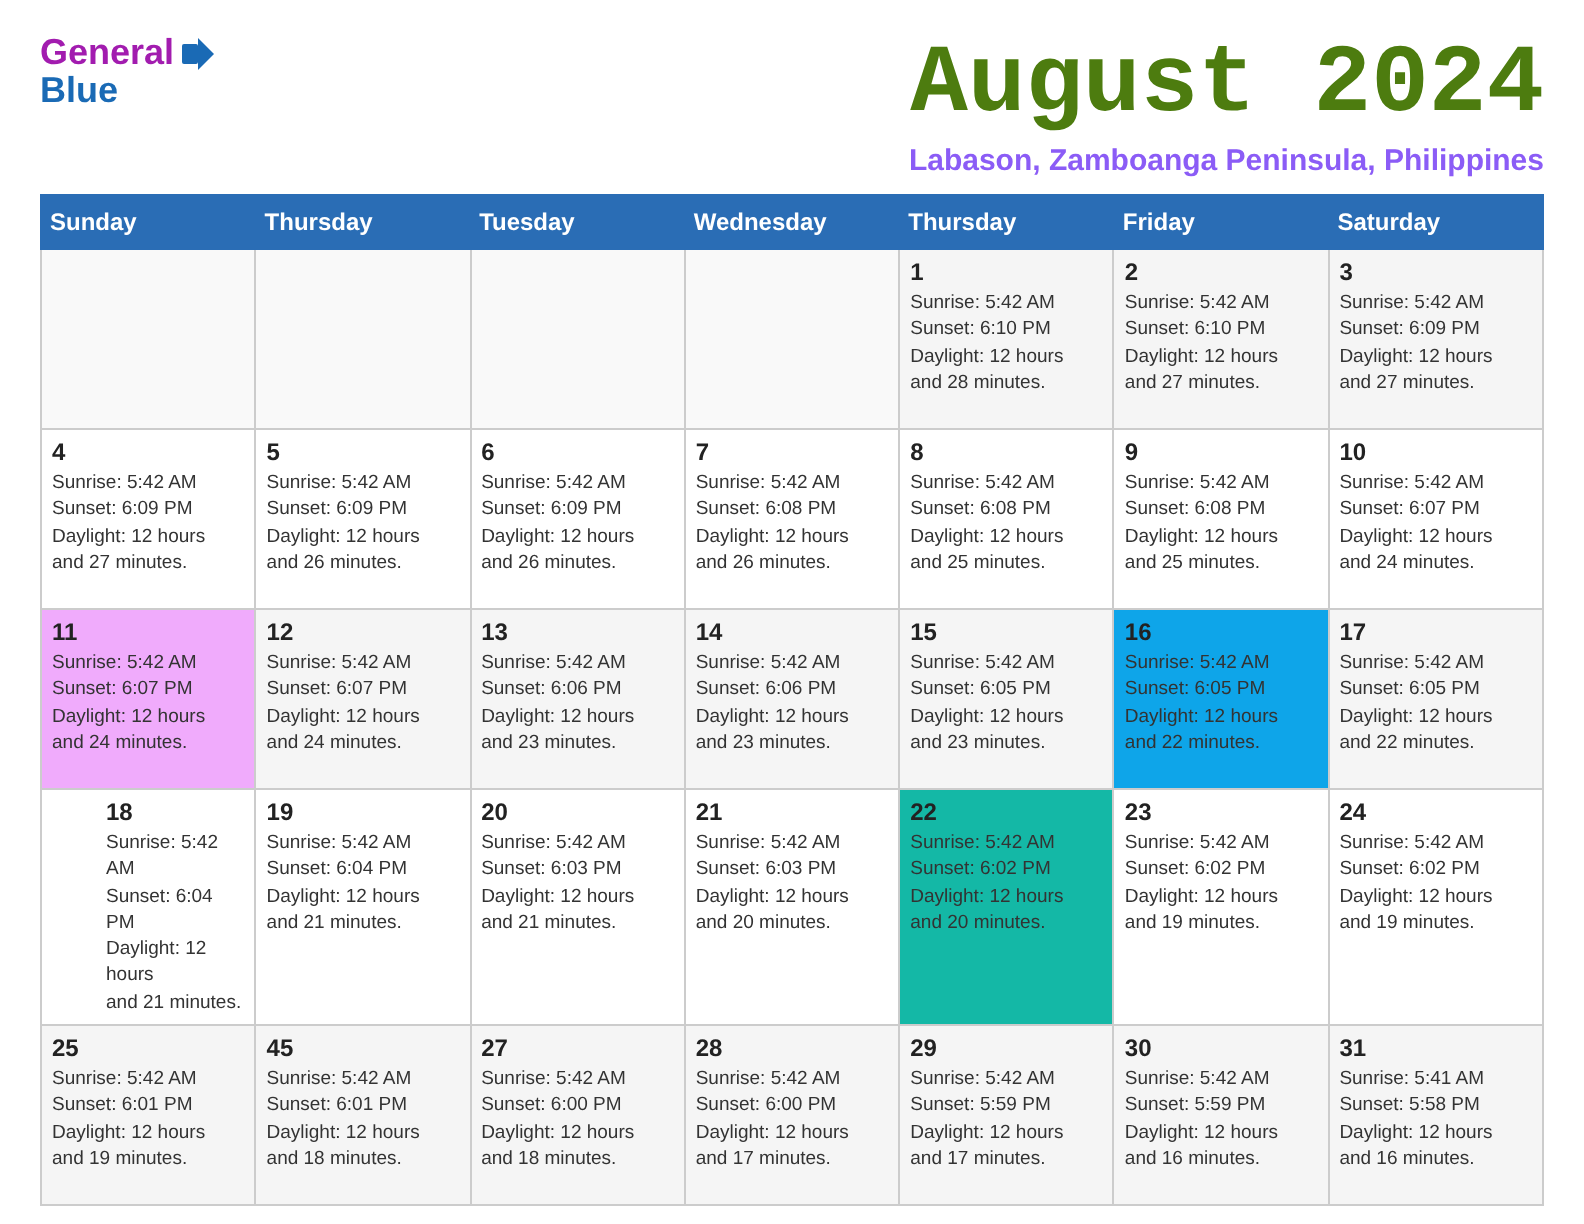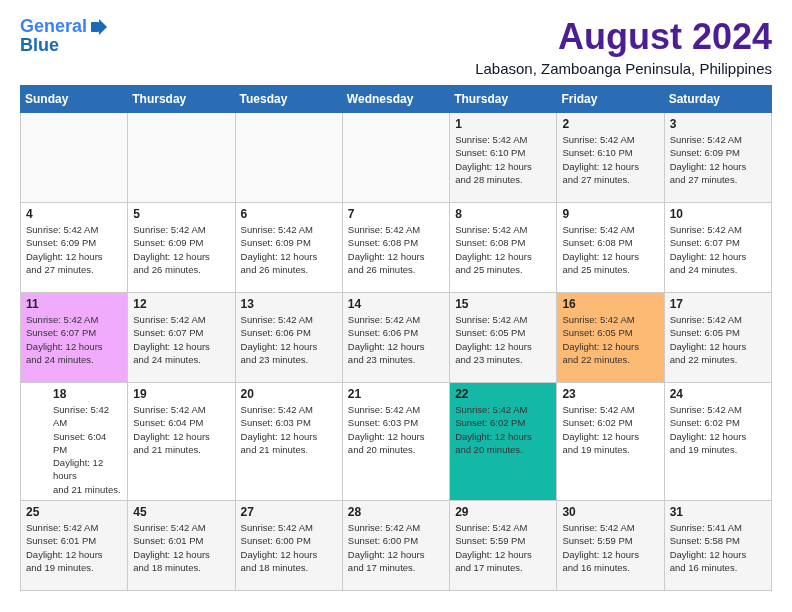--- a/index.html
+++ b/index.html
@@ -18,28 +18,30 @@
     }
     .logo {
       display: flex;
       flex-direction: column;
       align-items: flex-start;
     }
     .title-block {
       text-align: right;
     }
     .main-title {
-      font-size: 36px;
-      font-weight: bold;
-      color: #4c1d95;
+      font-size: 48px;
+      font-weight: bold;
+      color: #4d7c0f;
+      font-family: Liberation Mono, monospace;
     }
     .subtitle {
       font-size: 15px;
-      color: #0f172a;
+      color: #8b5cf6;
       margin-top: 2px;
+      font-weight: bold;
     }
     .calendar {
       width: 100%;
       border-collapse: collapse;
       margin-top: 6px;
     }
     .calendar th {
       background: #2a6db5;
       color: #fff;
       font-size: 12px;
@@ -79,21 +81,21 @@
     .empty-cell {
       background: #f9f9f9 !important;
     }
   </style>
 </head>
 <body>
 
 <div class="header">
   <div class="logo">
     <div style="display:flex;align-items:center;">
-      <span style="font-size:18px;font-weight:bold;color:#3b82f6;">General</span>
+      <span style="font-size:18px;font-weight:bold;color:#a21caf;">General</span>
       <svg width="20" height="20" viewBox="0 0 20 20" style="margin-left:2px;">
         <polygon points="10,2 18,10 10,18" fill="#1a6ab5"></polygon>
         <rect x="2" y="5" width="8" height="10" fill="#1a6ab5" rx="1"></rect>
       </svg>
     </div>
     <span style="font-size:18px;font-weight:bold;color:#1a6ab5;margin-top:-2px;">Blue</span>
   </div>
   <div class="title-block">
     <div class="main-title">August 2024</div>
     <div class="subtitle">Labason, Zamboanga Peninsula, Philippines</div>
@@ -175,21 +177,21 @@
           <div class="day-info">Sunrise: 5:42 AM<br>Sunset: 6:06 PM<br>Daylight: 12 hours<br>and 23 minutes.</div>
         </td>
         <td style="background: rgb(245, 245, 245);">
           <span class="day-num">14</span>
           <div class="day-info">Sunrise: 5:42 AM<br>Sunset: 6:06 PM<br>Daylight: 12 hours<br>and 23 minutes.</div>
         </td>
         <td style="background: rgb(245, 245, 245);">
           <span class="day-num">15</span>
           <div class="day-info">Sunrise: 5:42 AM<br>Sunset: 6:05 PM<br>Daylight: 12 hours<br>and 23 minutes.</div>
         </td>
-        <td style="background: #fdba74;">
+        <td style="background: #0ea5e9;">
           <span class="day-num">16</span>
           <div class="day-info">Sunrise: 5:42 AM<br>Sunset: 6:05 PM<br>Daylight: 12 hours<br>and 22 minutes.</div>
         </td>
         <td style="background: rgb(245, 245, 245);">
           <span class="day-num">17</span>
           <div class="day-info">Sunrise: 5:42 AM<br>Sunset: 6:05 PM<br>Daylight: 12 hours<br>and 22 minutes.</div>
         </td>
       </tr>
       <tr style="background: rgb(255, 255, 255);">
         <td style="background: rgb(255, 255, 255); padding-left: 32px;">

